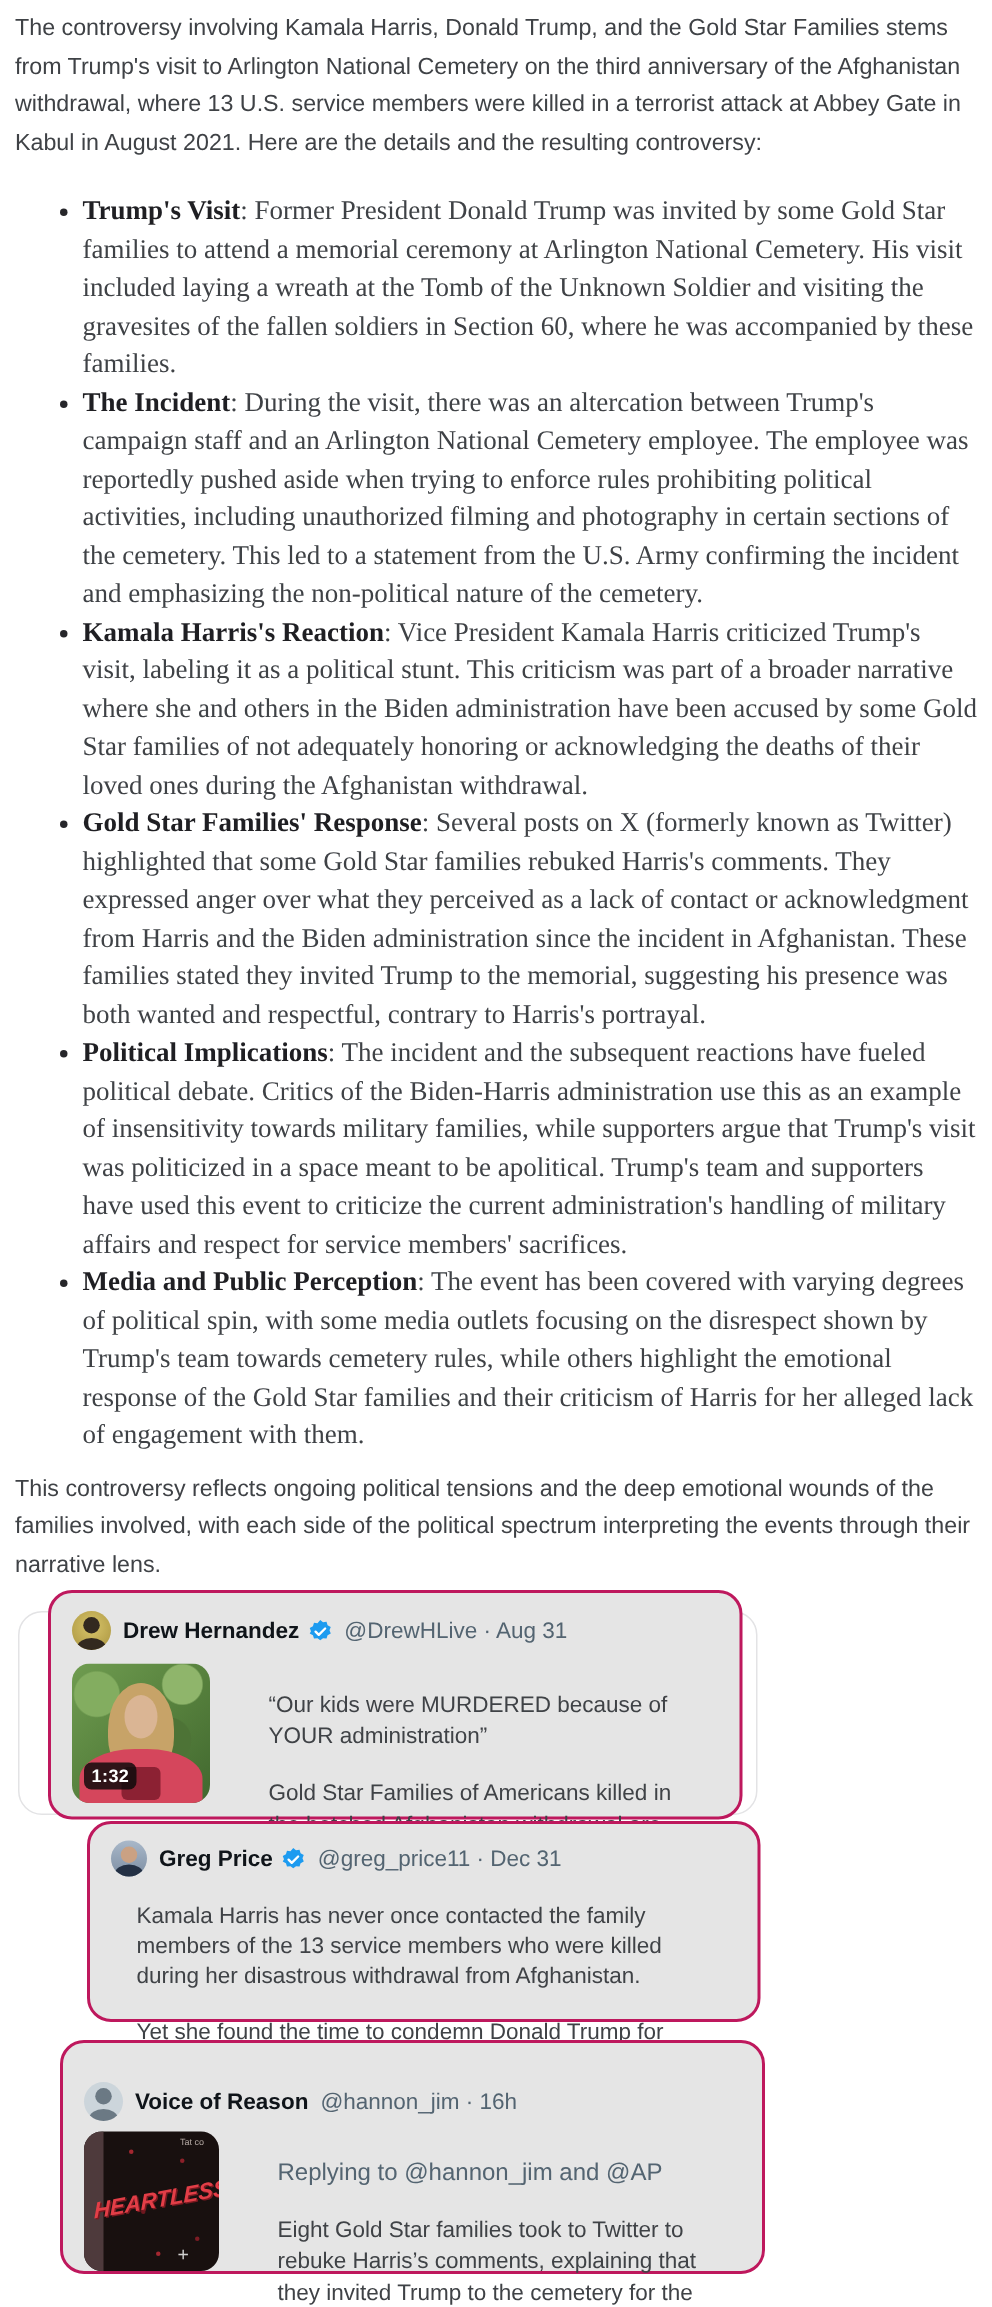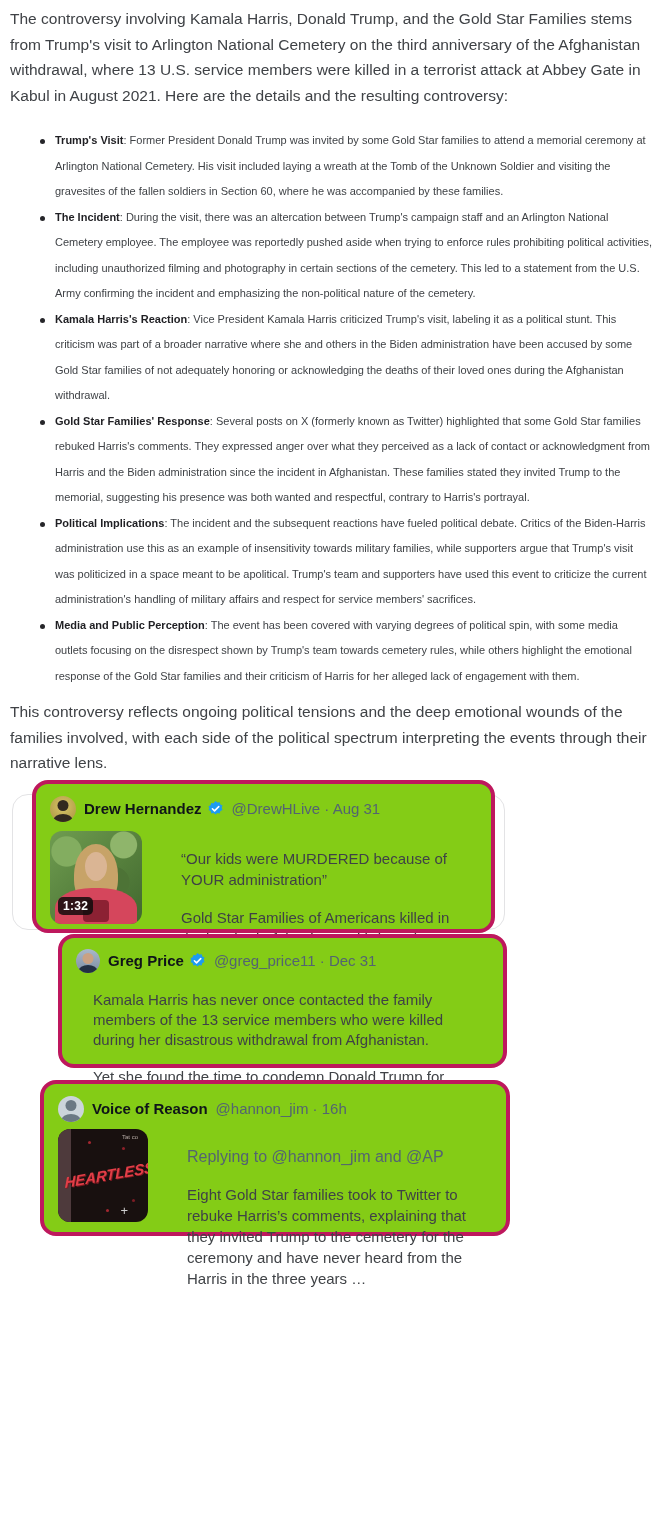--- a/index.html
+++ b/index.html
@@ -8,42 +8,42 @@
     font-family:"Liberation Sans","DejaVu Sans",sans-serif;
     color:#3f4246;overflow:hidden;
   }
   .page{padding:6px 8px 0 10px;}
 
   
   .answer p{margin:0;font-size:15.5px;line-height:25.5px;color:#3f4246;}
   .answer p.intro{margin-bottom:0;}
   ul.points{
     margin:20px 0 10px 28px;padding:0;list-style:none;
-    font-size:11px;line-height:25.5px;color:#3f4246;
+    font-size:18px;line-height:25.5px;color:#3f4246;font-family:Liberation Serif, serif;
   }
   ul.points li{position:relative;padding-left:17px;margin:0;}
   ul.points li::before{
     content:"";position:absolute;left:2px;top:11px;width:5px;height:5px;
     border-radius:50%;background:#26262a;
   }
   ul.points strong{color:#1f1f23;font-weight:bold;}
 
   
   .cards{position:relative;height:462px;margin-top:4px;}
   .card{
-    position:absolute;background:#84cc16;border:4px solid #be185d;
+    position:absolute;background:#e5e5e5;border:2px solid #be185d;
     border-radius:16px;box-sizing:border-box;
   }
   .ghost{
     position:absolute;left:2px;top:14px;width:493px;height:136px;
     border:1px solid #e3e3e5;border-radius:16px;background:#fff;box-sizing:border-box;
   }
   .card1{left:22px;top:0px;width:463px;height:153px;padding:12px 14px;z-index:2;}
   .card2{left:48px;top:154px;width:449px;height:134px;padding:11px 14px;z-index:2;}
-  .card3{left:30px;top:300px;width:470px;height:156px;padding:12px 14px;z-index:2;}
+  .card3{left:30px;top:300px;width:470px;height:156px;padding:26px 14px;z-index:2;}
 
   .thead{display:flex;align-items:center;gap:8px;}
   .tname{font-size:15px;font-weight:bold;color:#0f1419;white-space:nowrap;}
   .tmeta{font-size:15px;color:#536471;white-space:nowrap;}
   .badge{width:17px;height:17px;flex:none;display:inline-block;margin-left:-3px;}
   .tbody{display:flex;margin-top:9px;gap:22px;}
   .ttext{font-size:15px;line-height:21px;color:#3f4246;}
   .ttext p{margin:17px;}
   .ttext p + p{margin-top:11px;}
   .replying{color:#536471;font-size:16px;line-height:21px;margin:0 0 9px 0;}

